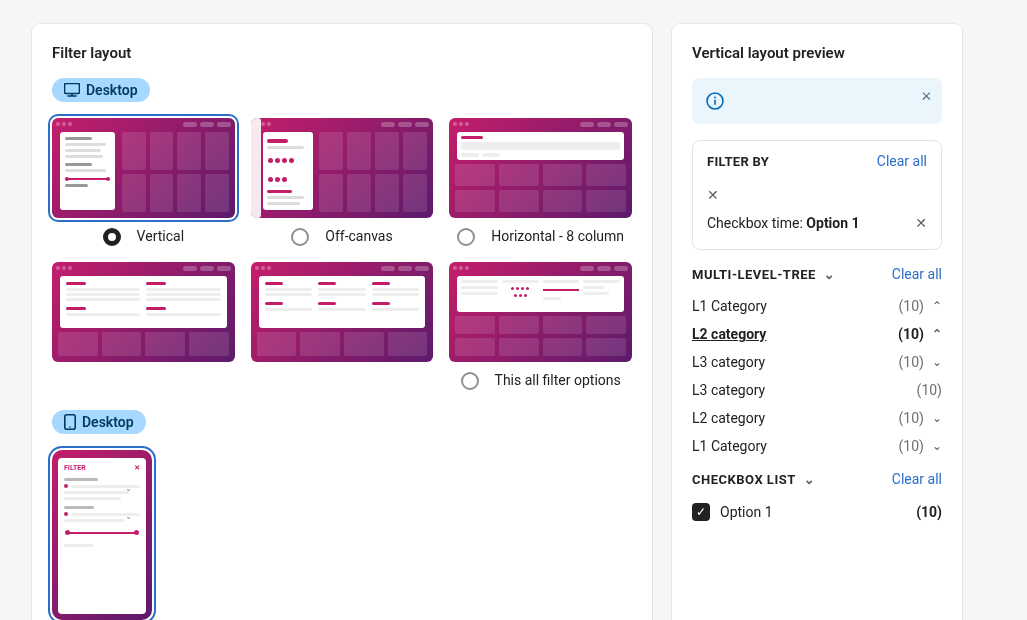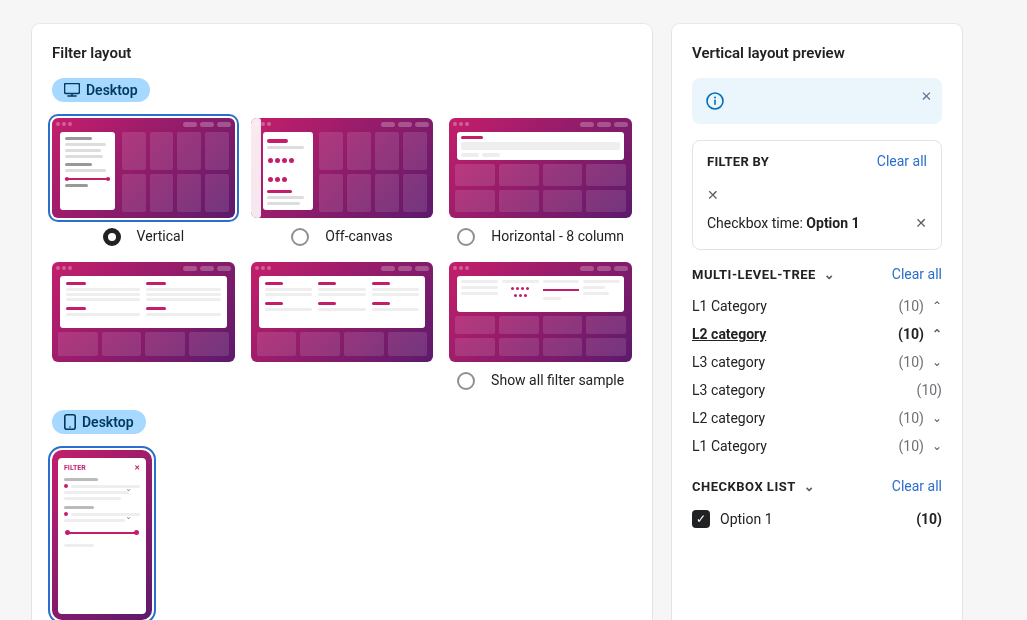--- a/index.html
+++ b/index.html
@@ -494,21 +494,21 @@
               </div>
             <div class="c">
                 <div class="bl"></div>
                 <div class="bl" style="width:60%"></div>
                 <div class="bl" style="width:70%"></div>
               </div>
           </div>
         </div>
         <div class="opt-label">
           <span class="radio"></span>
-          <span>Show all filter sample</span>
+          <span>This all filter options</span>
         </div>
       </div>
     </div>
 
     <div class="chip">
       <svg width="12" height="16" viewBox="0 0 12 16">
           <rect x="0.8" y="0.8" width="10.4" height="14.4" rx="2" fill="none" stroke="#003a5d" stroke-width="1.6"></rect>
           <circle cx="6" cy="13" r="0.8" fill="#003a5d"></circle>
         </svg>
       <span>Desktop</span>
@@ -616,21 +616,21 @@
         </div>
       <div class="row">
           <span class="name">L1 Category</span>
           <span class="right">
             <span>(10)</span>
             <span class="chev">⌄</span>
           </span>
         </div>
     </div>
 
-    <div class="sec-head" style="margin-top:18px;">
+    <div class="sec-head" style="margin-top:11px;">
       <span class="ttl">
         <span>CHECKBOX LIST</span>
         <span class="chev">⌄</span>
       </span>
       <span class="link">Clear all</span>
     </div>
 
     <div class="cb-row">
       <span class="left">
         <span class="checkbox">✓</span>

